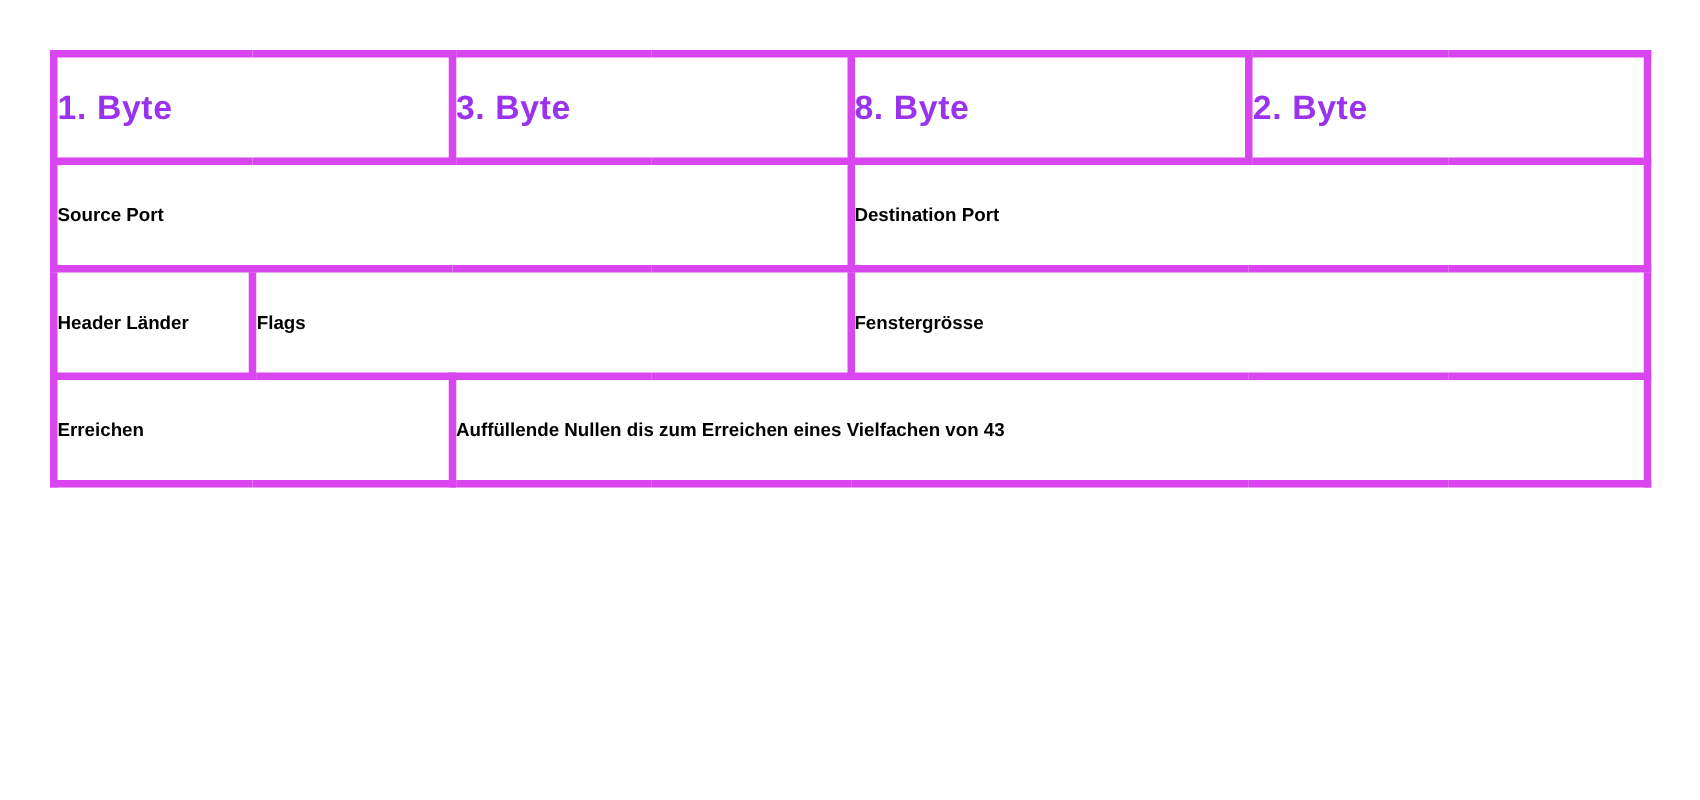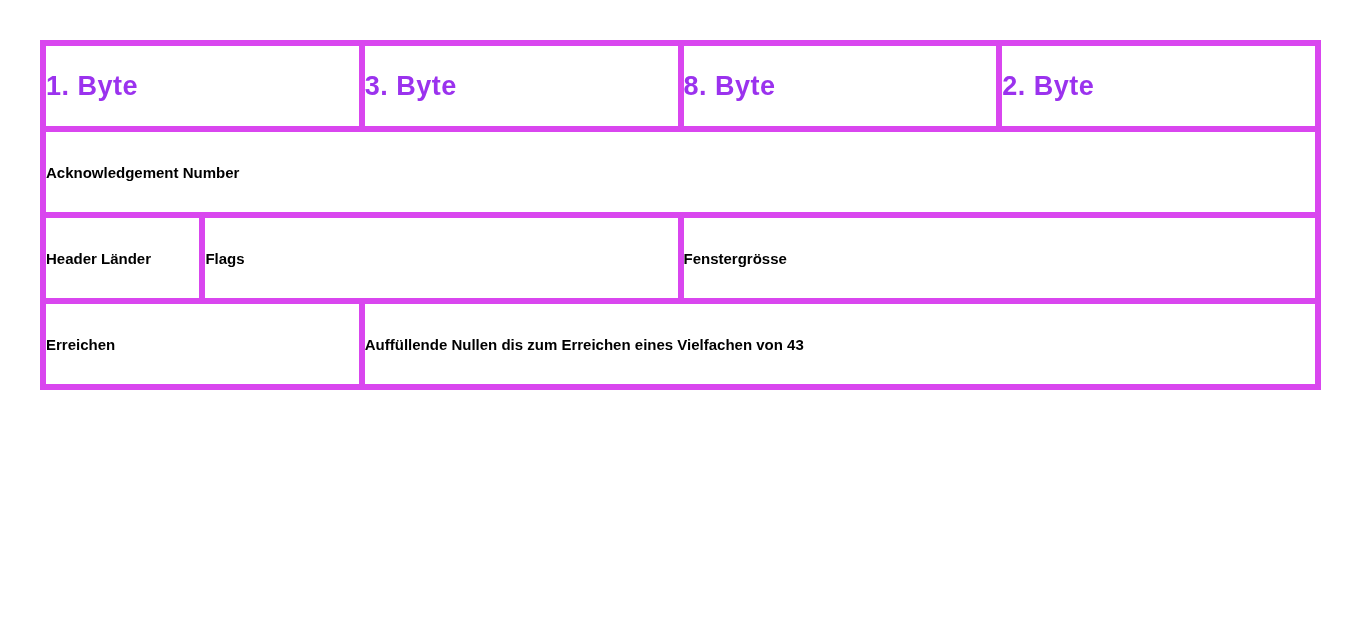--- a/index.html
+++ b/index.html
@@ -59,21 +59,22 @@
         <col style="width:12.5%">
     </colgroup>
     <tbody>
       <tr>
         <td colspan="2" class="byte-head">1. Byte</td>
         <td colspan="2" class="byte-head">3. Byte</td>
         <td colspan="2" class="byte-head">8. Byte</td>
         <td colspan="2" class="byte-head">2. Byte</td>
       </tr>
       <tr>
-        <td colspan="8">Acknowledgement Number</td>
+        <td colspan="4">Source Port</td>
+        <td colspan="4">Destination Port</td>
       </tr>
       <tr>
         <td colspan="1">Header Länder</td>
         <td colspan="3">Flags</td>
         <td colspan="4">Fenstergrösse</td>
       </tr>
       <tr>
         <td colspan="2">Erreichen</td>
         <td colspan="6">Auffüllende Nullen dis zum Erreichen eines Vielfachen von 43</td>
       </tr>

